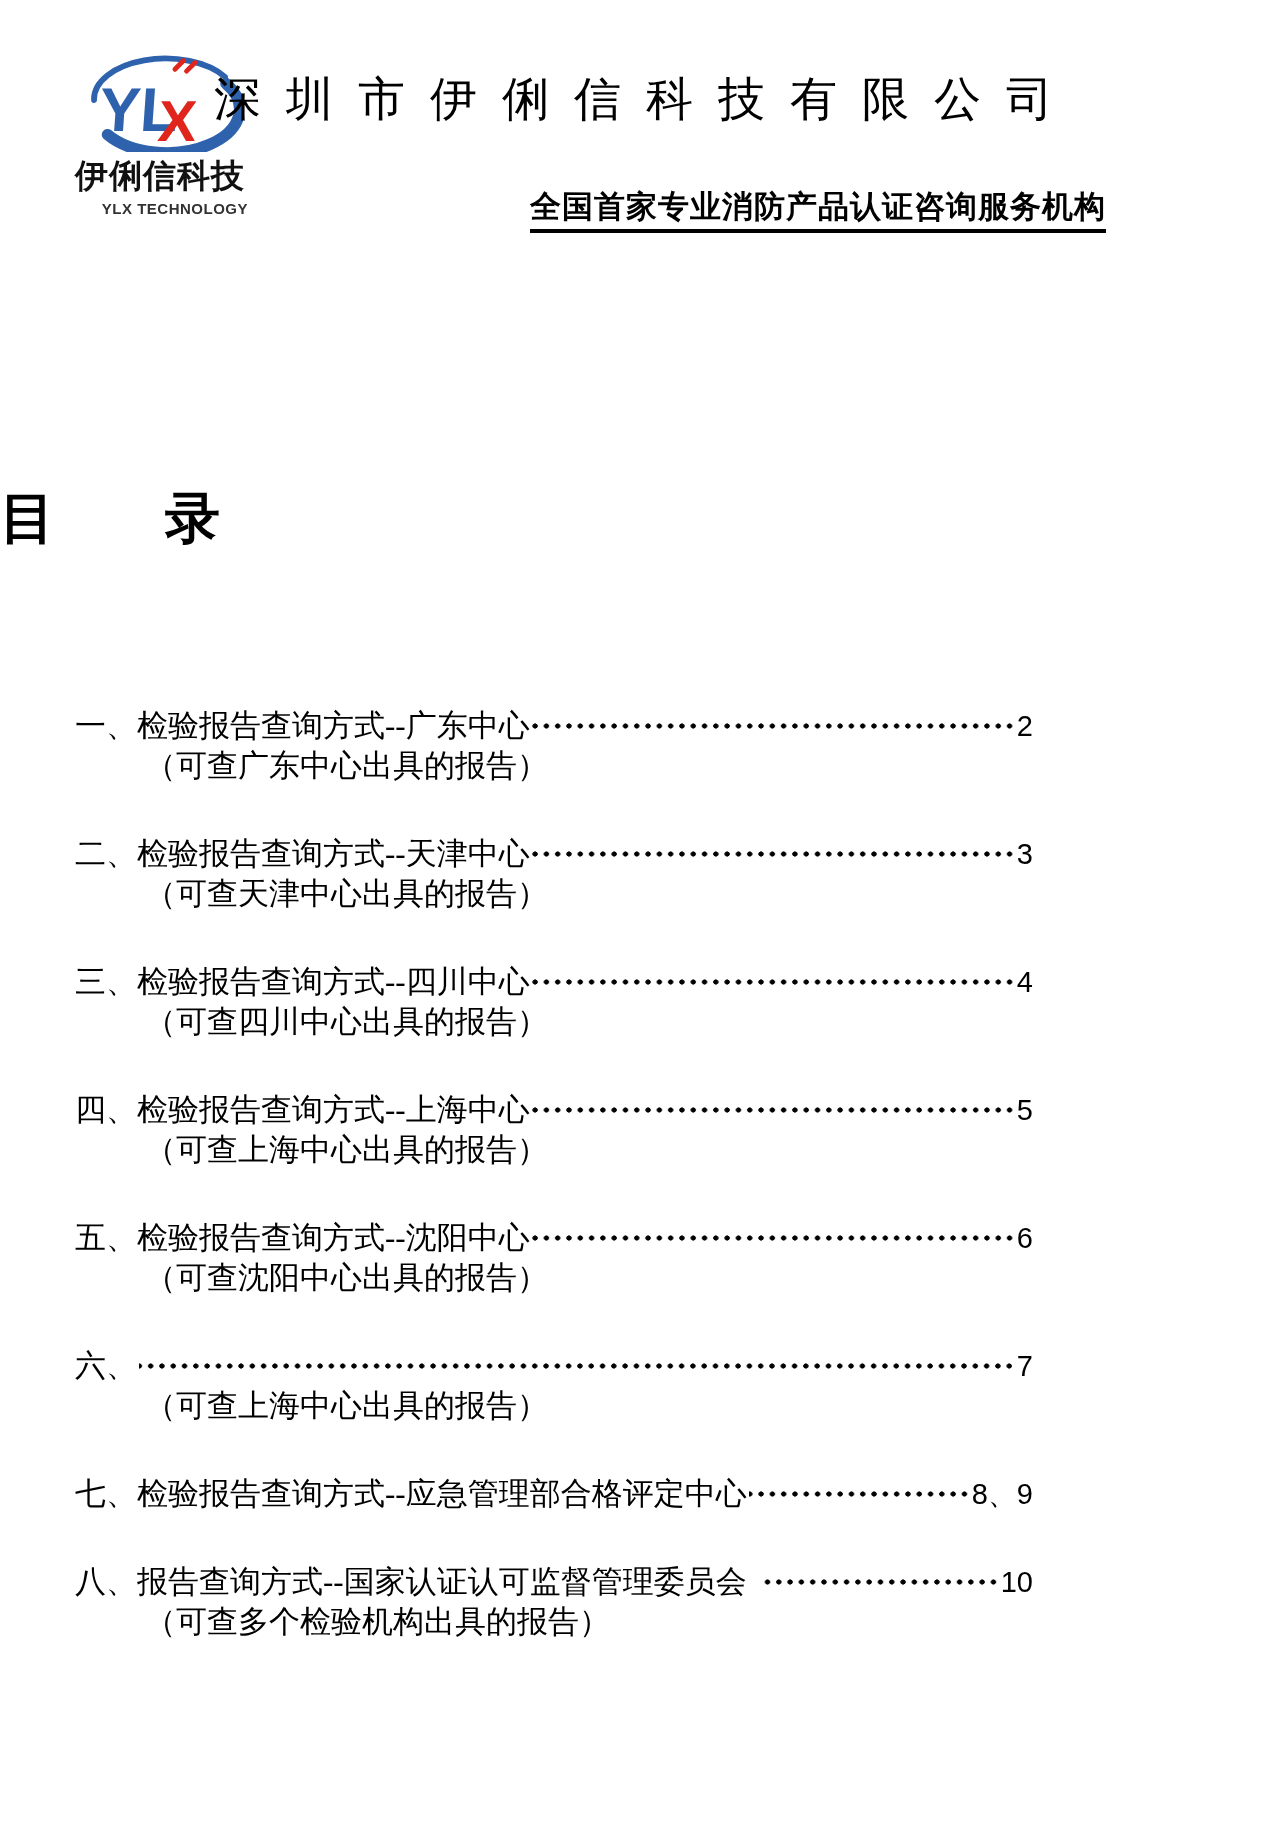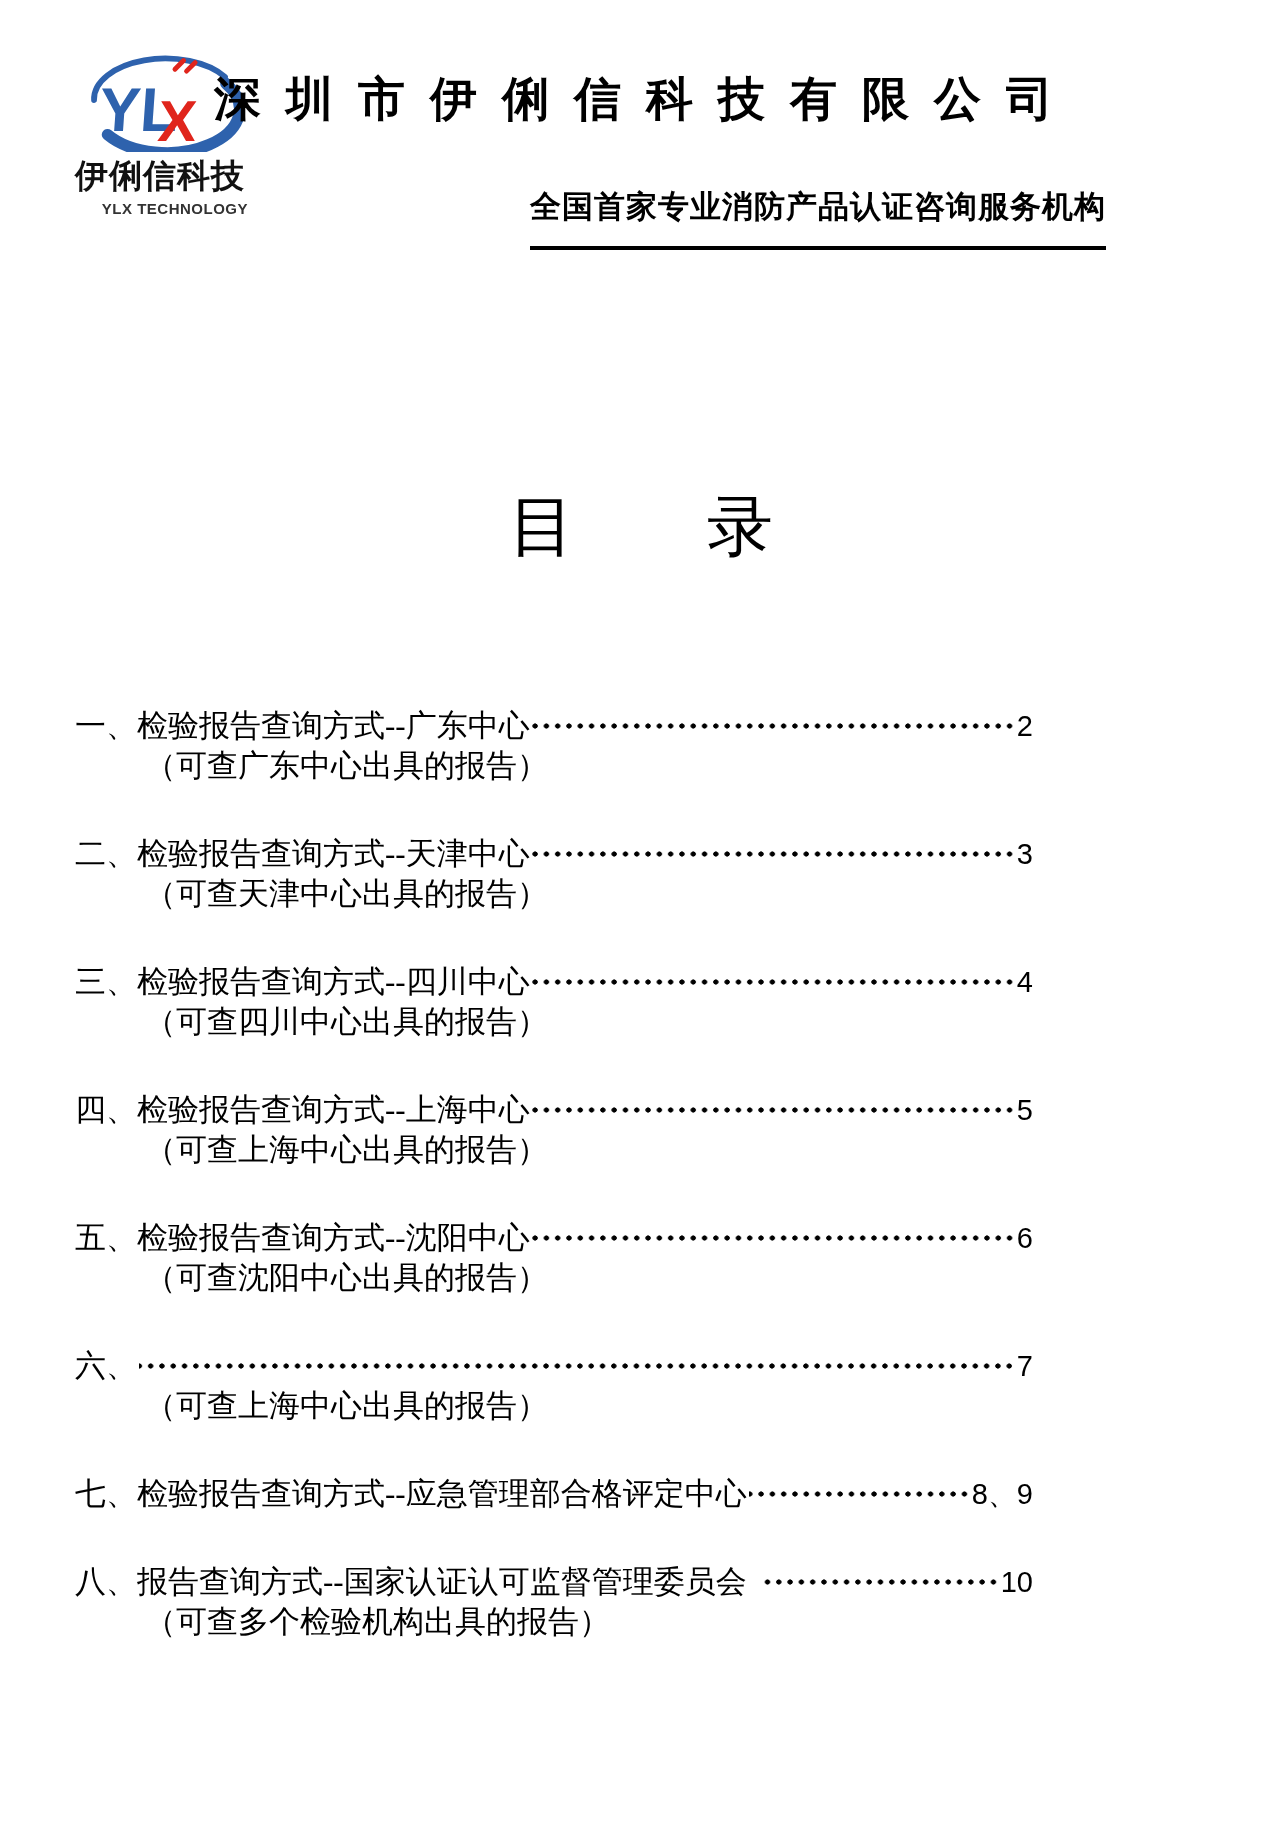--- a/index.html
+++ b/index.html
@@ -24,36 +24,36 @@
   }
   .logo-en{
     margin-top:1px;
     font-family:"Liberation Sans","DejaVu Sans",sans-serif;
     font-weight:bold;font-size:15px;letter-spacing:0.5px;color:#333;
     white-space:nowrap;
     text-align:right;
   }
   .company-name{
     position:absolute;left:214px;top:68px;
-    font-size:47px;font-weight:bold;letter-spacing:25px;
+    font-size:47px;font-weight:normal;letter-spacing:25px;
     white-space:nowrap;color:#000;
   }
   .tagline{
     position:absolute;right:176px;top:186px;
     font-size:31px;font-weight:bold;letter-spacing:1px;
     border-bottom:4px solid #000;
-    padding-bottom:18px;
+    padding-bottom:1px;
     white-space:nowrap;color:#000;text-align:right;
   }
 
   
   .doc-title{
     position:absolute;left:0;right:0;top:482px;
-    text-align:center;
-    font-size:66px;font-weight:normal;color:#000;
+    text-align:left;
+    font-size:55px;font-weight:bold;color:#000;
     white-space:pre;
   }
 
   
   .toc{
     position:absolute;left:75px;top:706px;width:958px;
     font-size:31px;line-height:40px;
   }
   .toc-entry{margin-bottom:48px;}
   .toc-line1{display:flex;align-items:center;white-space:nowrap;}

